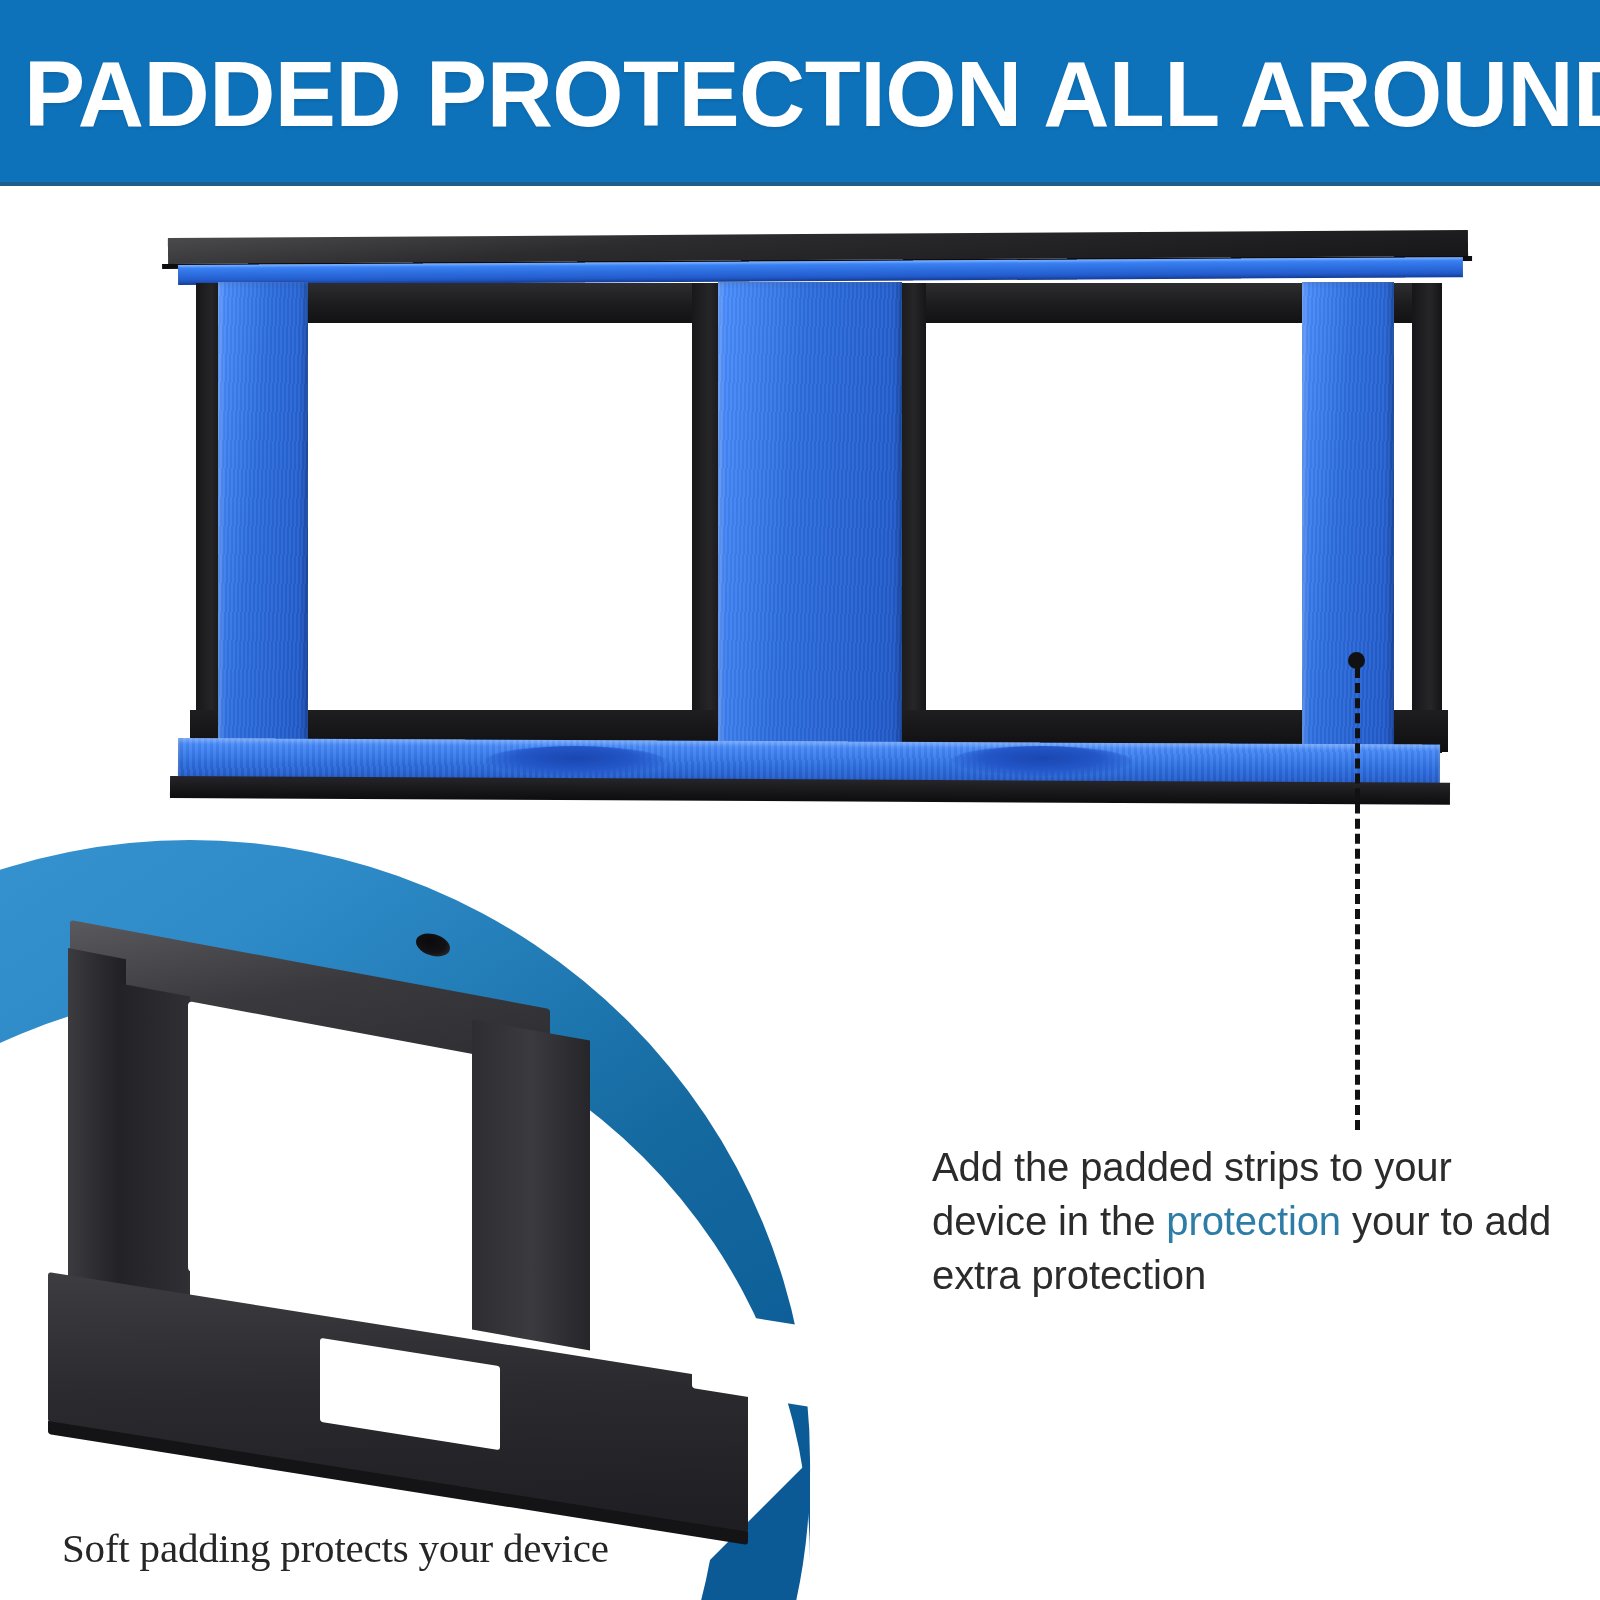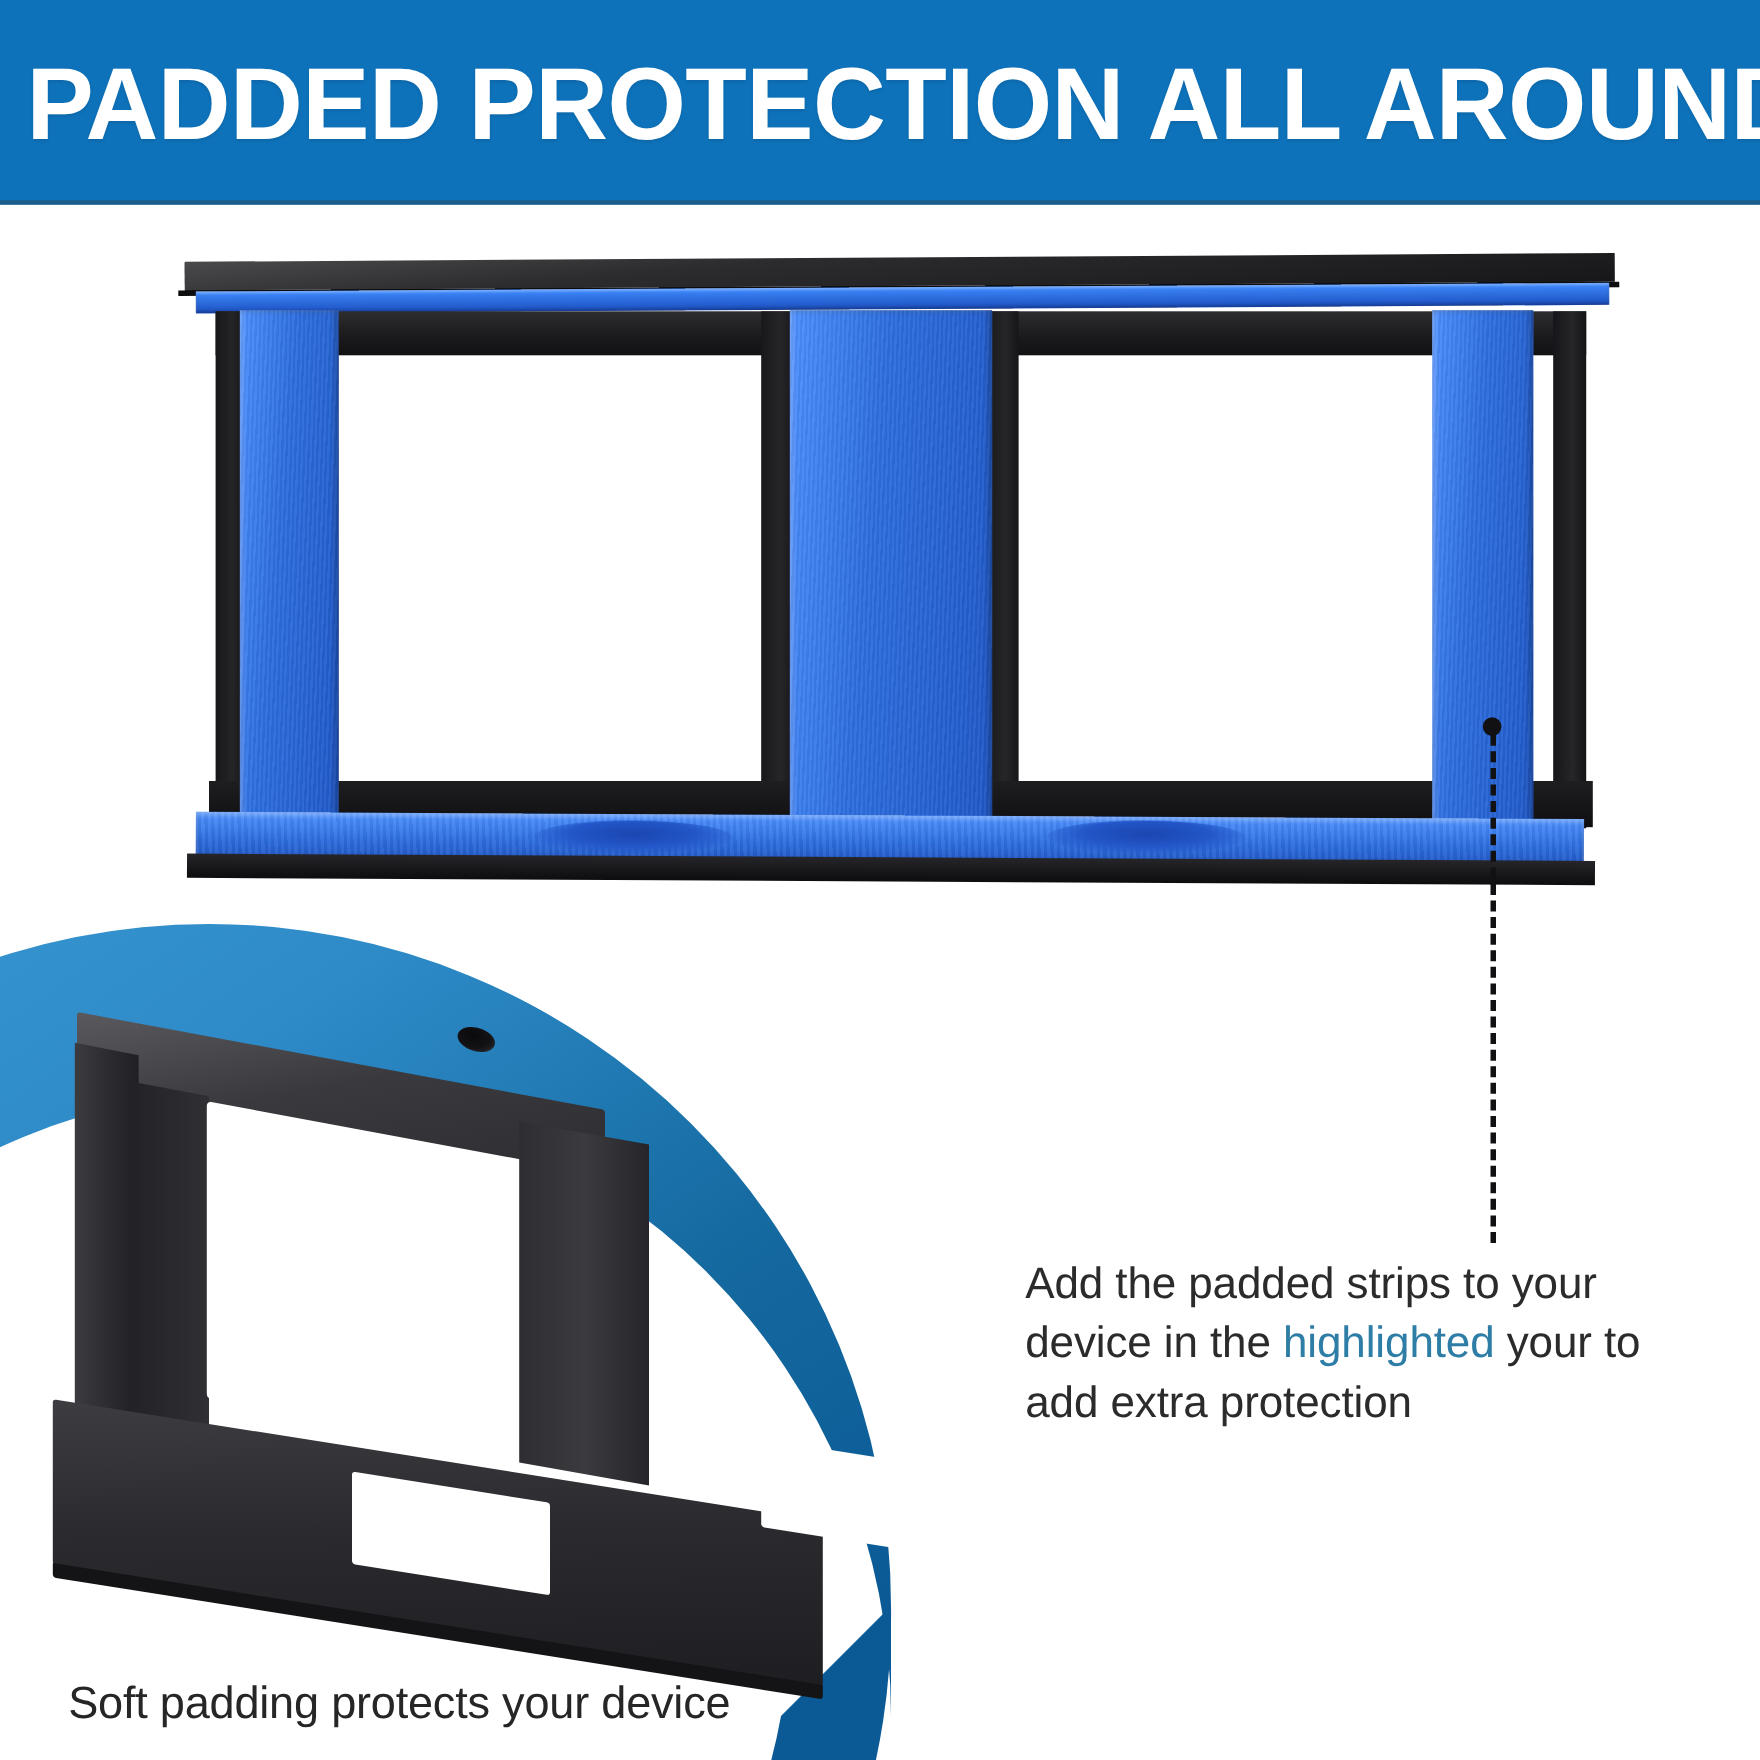--- a/index.html
+++ b/index.html
@@ -204,21 +204,21 @@
     position:absolute; left:300px; top:452px; width:180px; height:84px;
     background:#ffffff; transform:skewY(9deg); border-radius:3px;
   }
   .m-slot-b {
     position:absolute; left:672px; top:420px; width:150px; height:80px;
     background:#ffffff; transform:skewY(9deg); border-radius:3px;
   }
 
   .caption {
     position:absolute; left:62px; top:1524px;
-    font-family:Liberation Sans, sans-serif;
+    font-family:Liberation Serif, serif;
     font-size:41px; line-height:48px; color:#262626;
     letter-spacing:-0.2px;
     white-space:nowrap;
   }
 </style>
 </head>
 <body>
 
 <div class="banner">
   <div class="banner-title">PADDED PROTECTION ALL AROUND</div>
@@ -244,21 +244,21 @@
   <div class="dimple dimple-a"></div>
   <div class="dimple dimple-b"></div>
   <div class="base-plate"></div>
 
   <div class="callout-dot"></div>
   <div class="callout-line"></div>
 </div>
 
 <div class="desc">
   <span>Add the padded strips to your</span>
-  <span>device in the </span><span class="hl">highlighted</span><span> your</span>
+  <span>device in the </span><span class="hl">protection</span><span> your</span>
   <span>to add extra protection</span>
 </div>
 
 <div class="inset">
 
   <div class="arc-wrap">
     <svg viewBox="0 0 1320 1320" xmlns="http://www.w3.org/2000/svg" aria-hidden="true">
       <defs>
         <linearGradient id="arcgrad" x1="0" y1="0" x2="1" y2="0.85">
           <stop offset="0%" stop-color="#3C9AD4"></stop>

